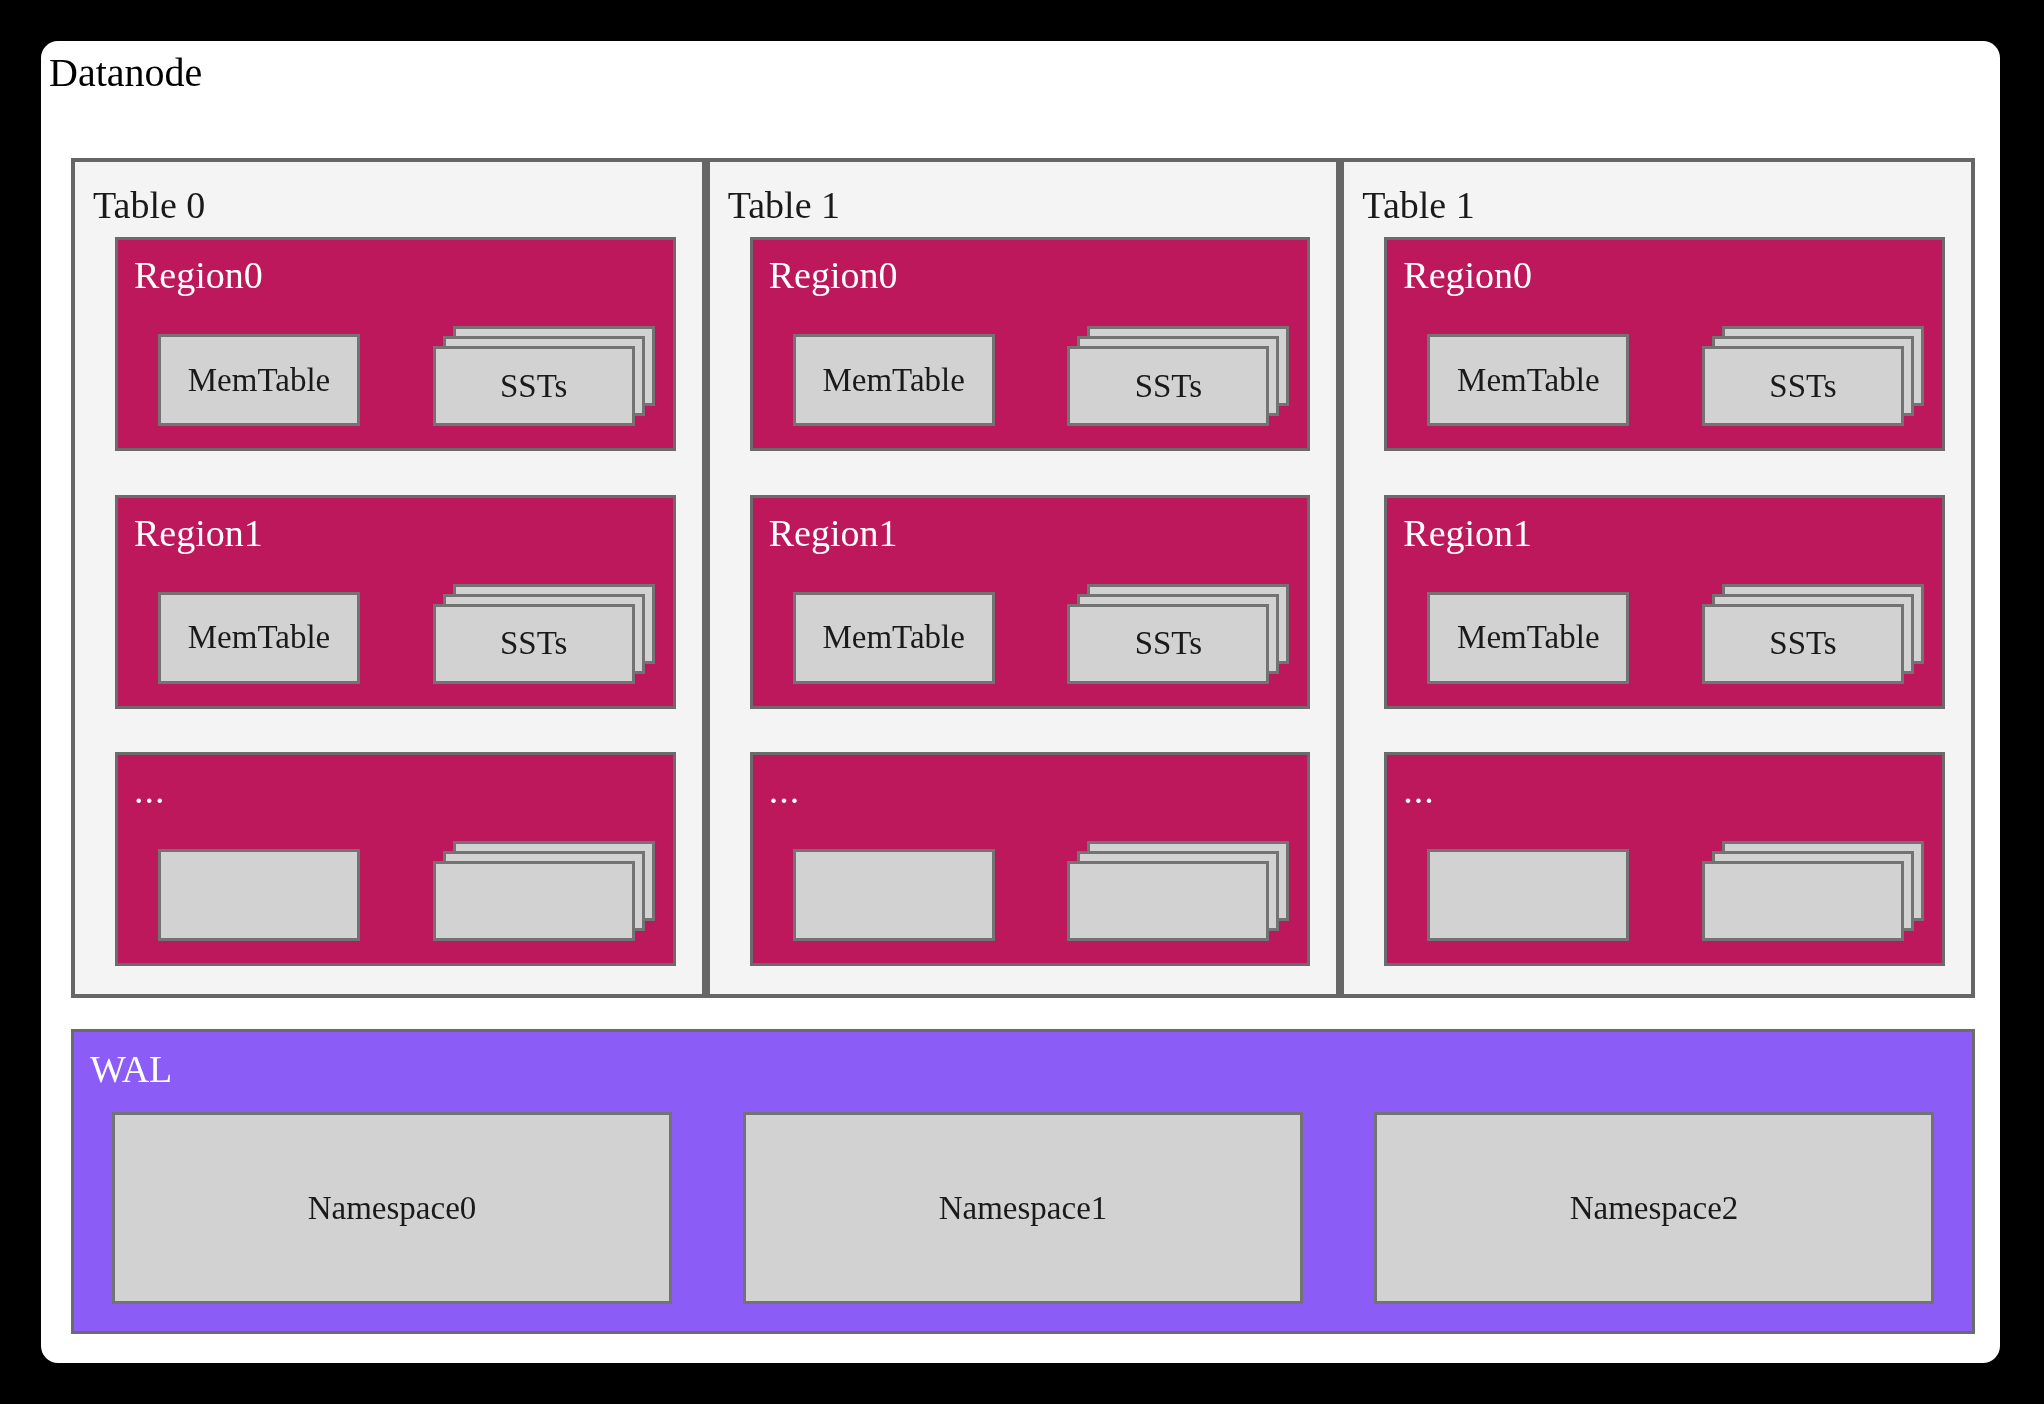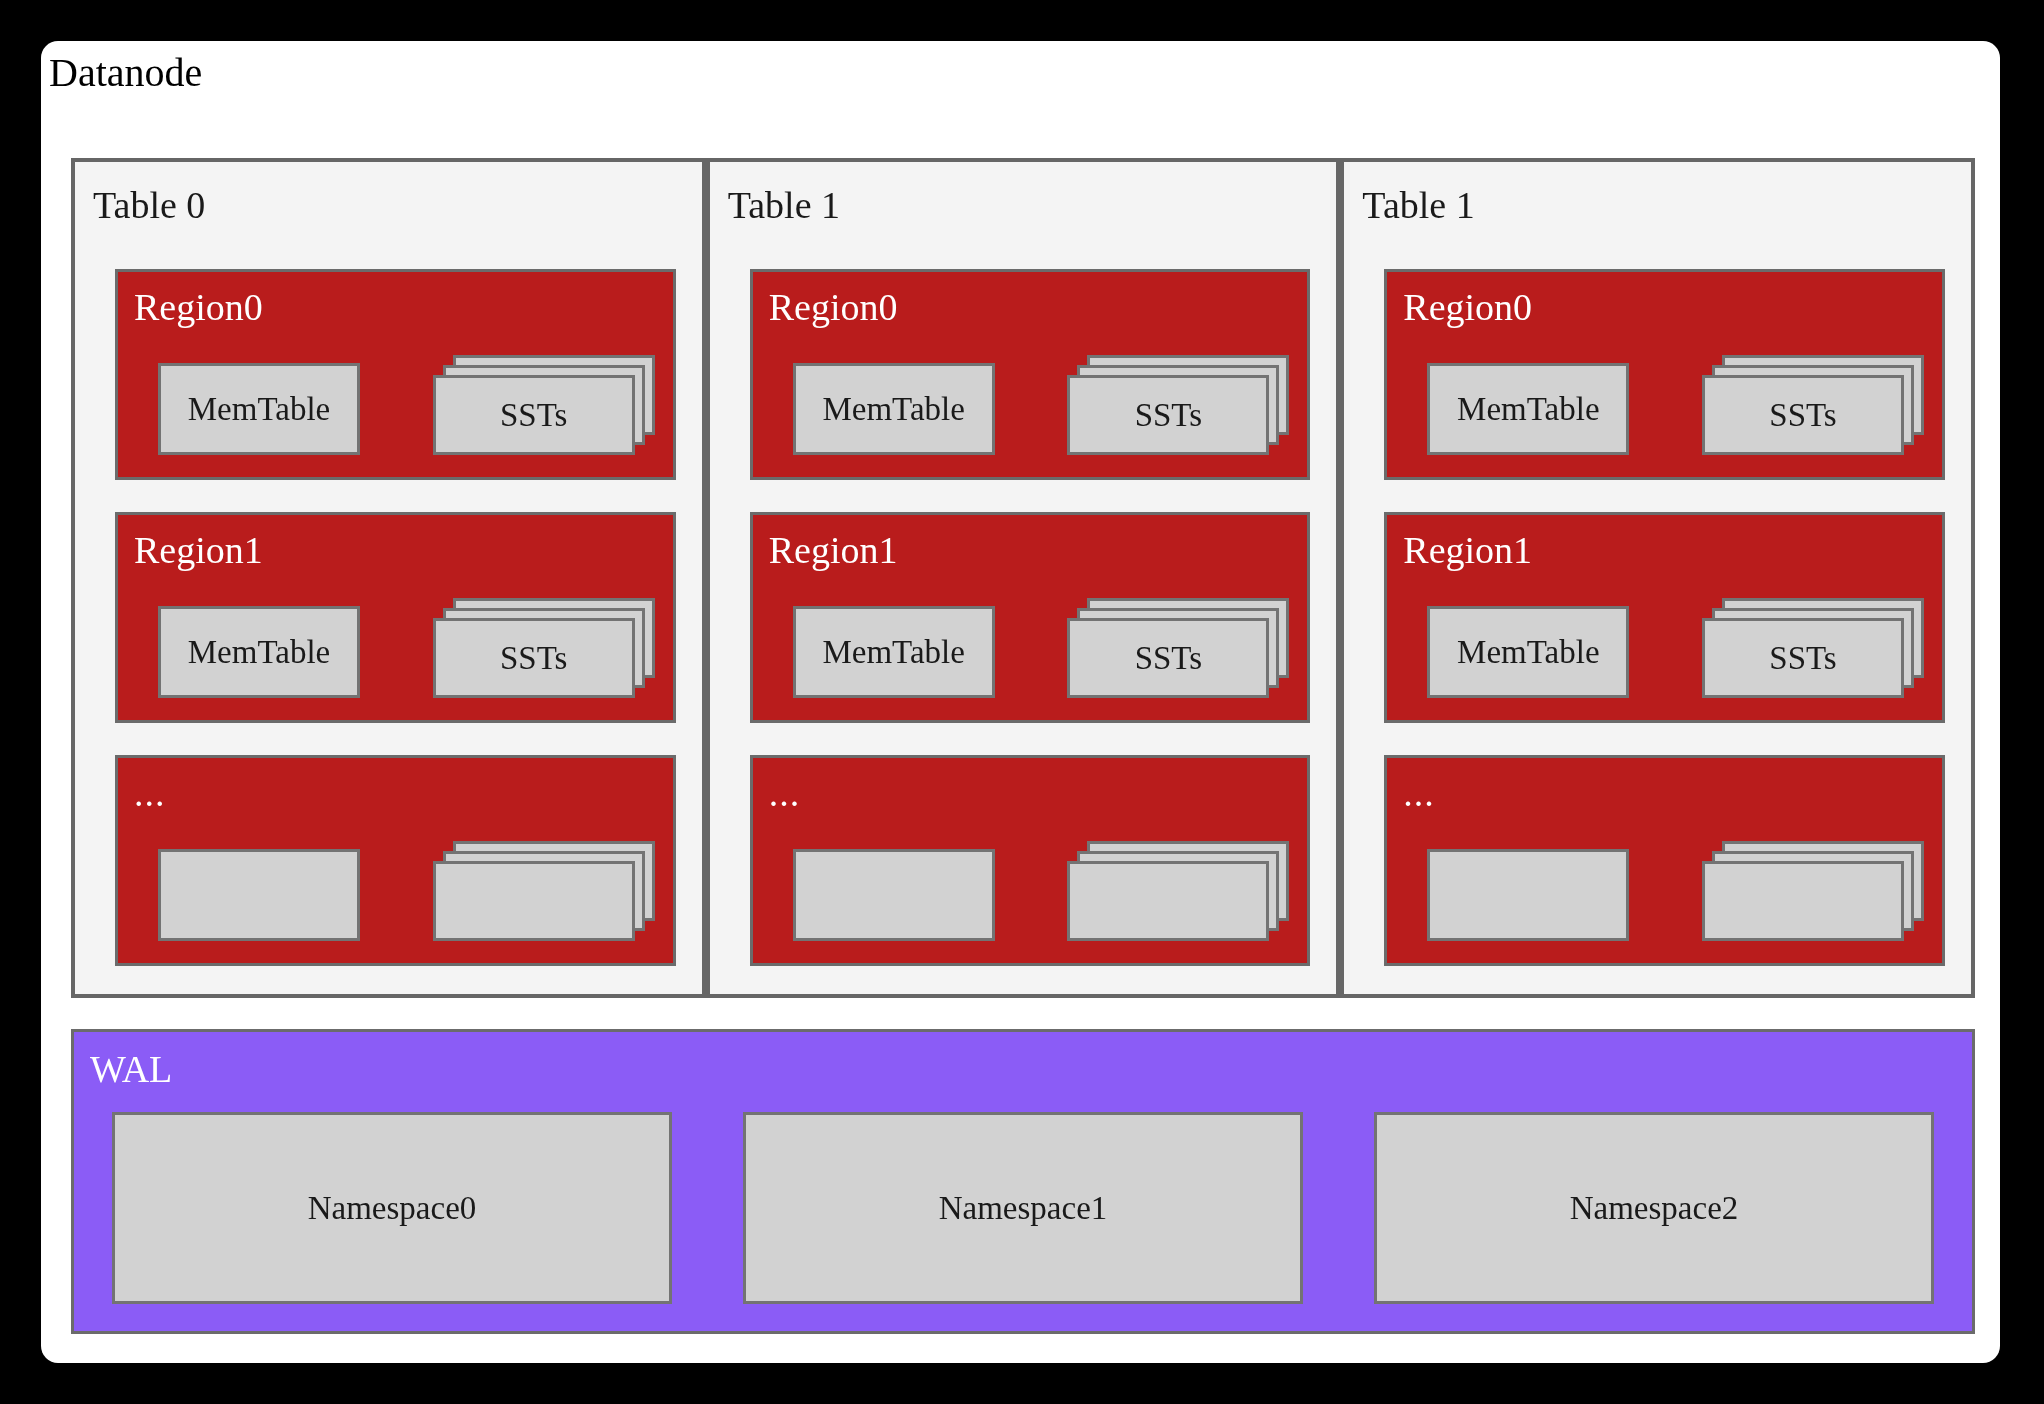--- a/index.html
+++ b/index.html
@@ -82,24 +82,23 @@
     bottom: 28px;
     display: flex;
     flex-direction: column;
     justify-content: space-between;
   }
 
   
   .region {
     position: relative;
     height: 214px;
-    background: #b91c1c;
+    background: #be185d;
     border: 3px solid #6b6b6b;
     box-sizing: border-box;
-    margin-top: 32px;
   }
   .region-title {
     position: absolute;
     left: 16px;
     top: 16px;
     font-size: 38px;
     color: #ffffff;
     line-height: 1;
     white-space: nowrap;
   }

